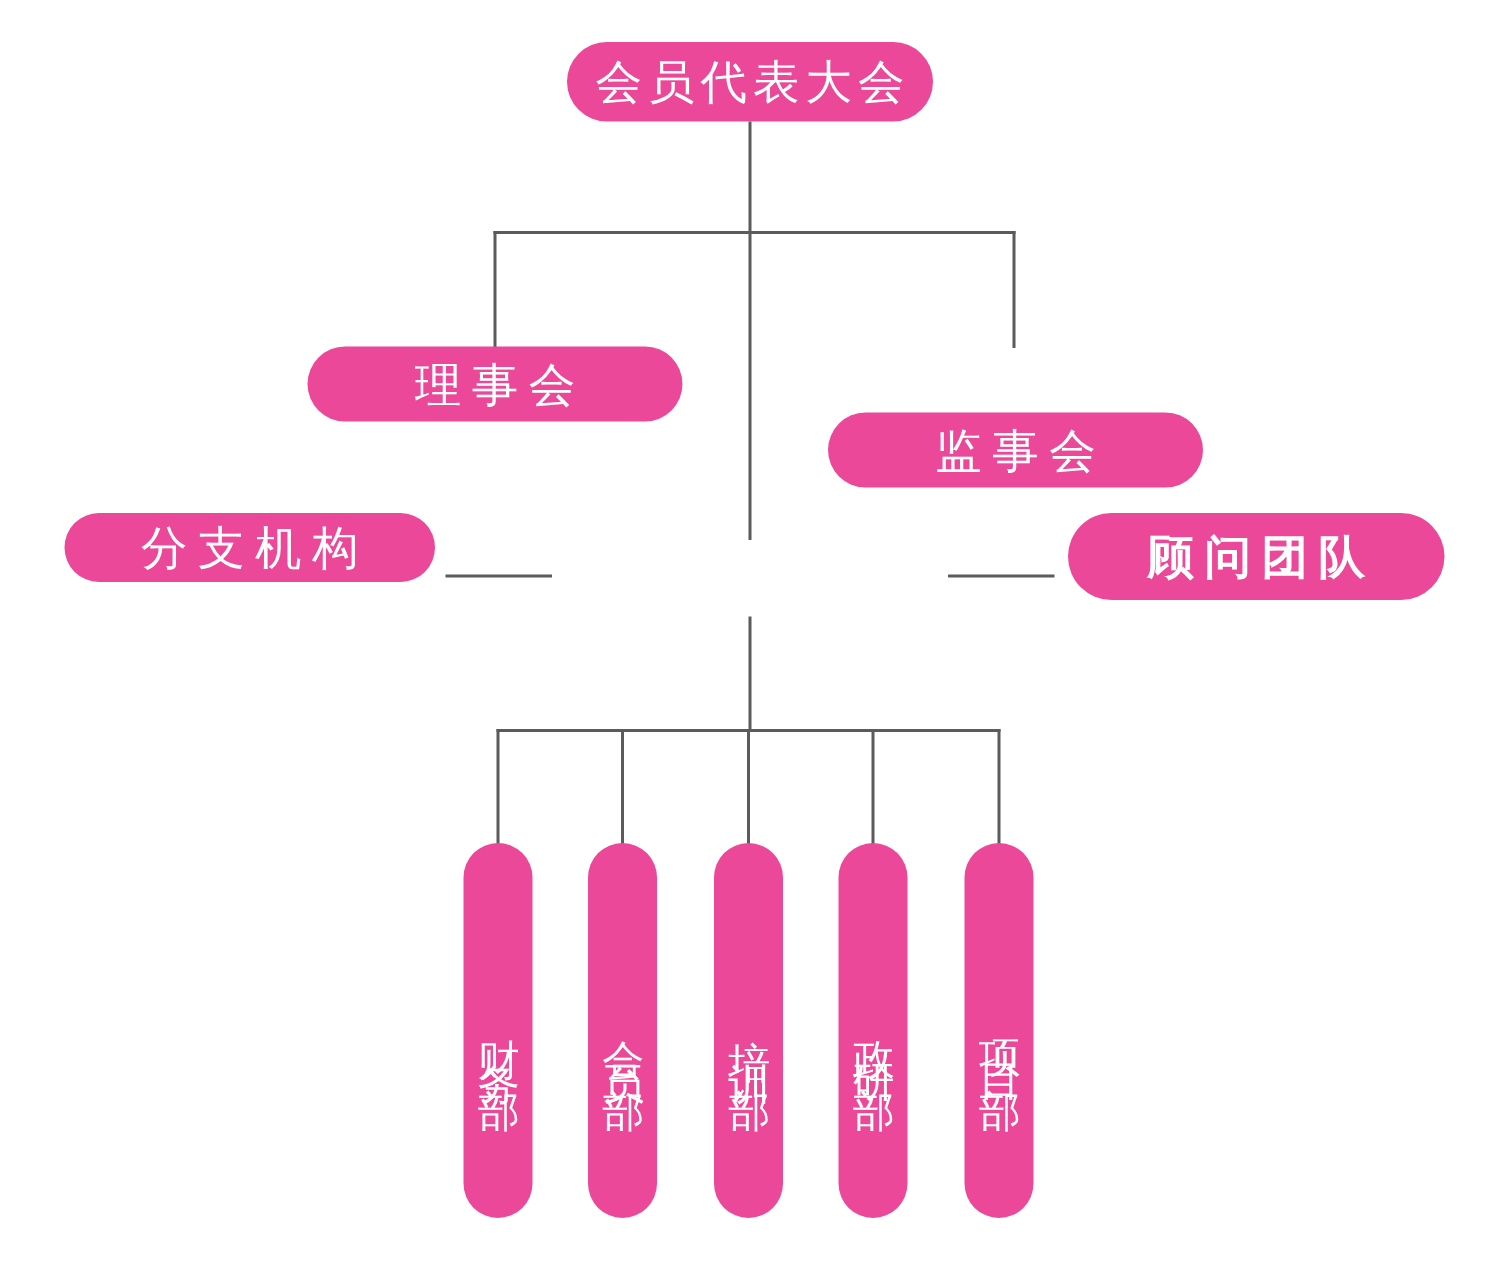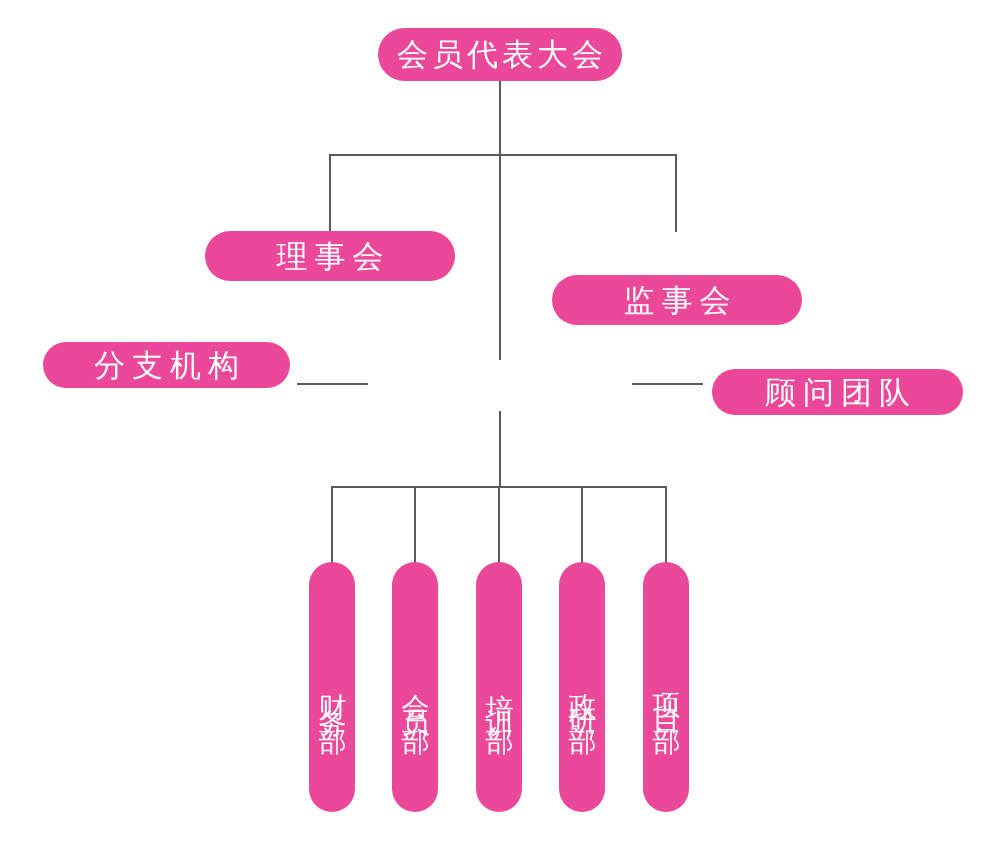--- a/index.html
+++ b/index.html
@@ -50,21 +50,21 @@
     letter-spacing: 16px;
     margin-bottom: -16px;
     white-space: nowrap;
   }
   
   .n-assembly    { left: 378px; top:  28px; width: 244px; height: 53px; }
   .n-board       { left: 205px; top: 231px; width: 250px; height: 50px; }
   .n-supervisors { left: 552px; top: 231px; width: 250px; height: 50px; margin-top: 44px; }
   .n-branches    { left:  43px; top: 342px; width: 247px; height: 46px; }
   .n-secretariat { left: 375px; top: 359px; width: 248px; height: 52px; }
-  .n-advisors    { left: 712px; top: 369px; width: 251px; height: 46px; }
+  .n-advisors    { left: 712px; top: 342px; width: 251px; height: 58px; font-weight: bold; }
   .n-finance     { left: 309px; top: 562px; width: 46px; height: 250px; }
   .n-membership  { left: 392px; top: 562px; width: 46px; height: 250px; }
   .n-training    { left: 476px; top: 562px; width: 46px; height: 250px; }
   .n-policy      { left: 559px; top: 562px; width: 46px; height: 250px; }
   .n-projects    { left: 643px; top: 562px; width: 46px; height: 250px; }
   
   .line {
     position: absolute;
     background: #5b5b5b;
   }

